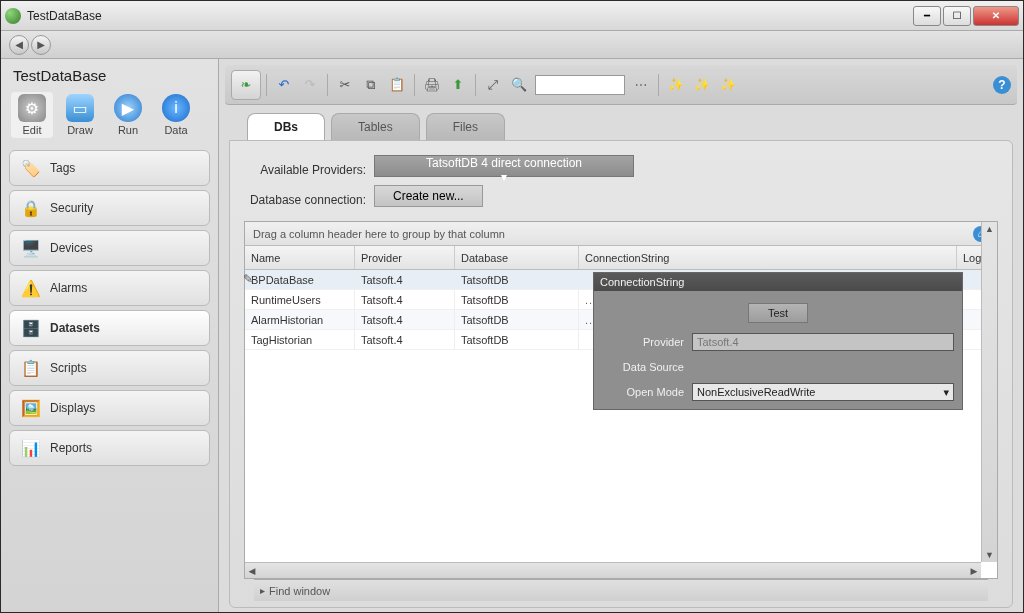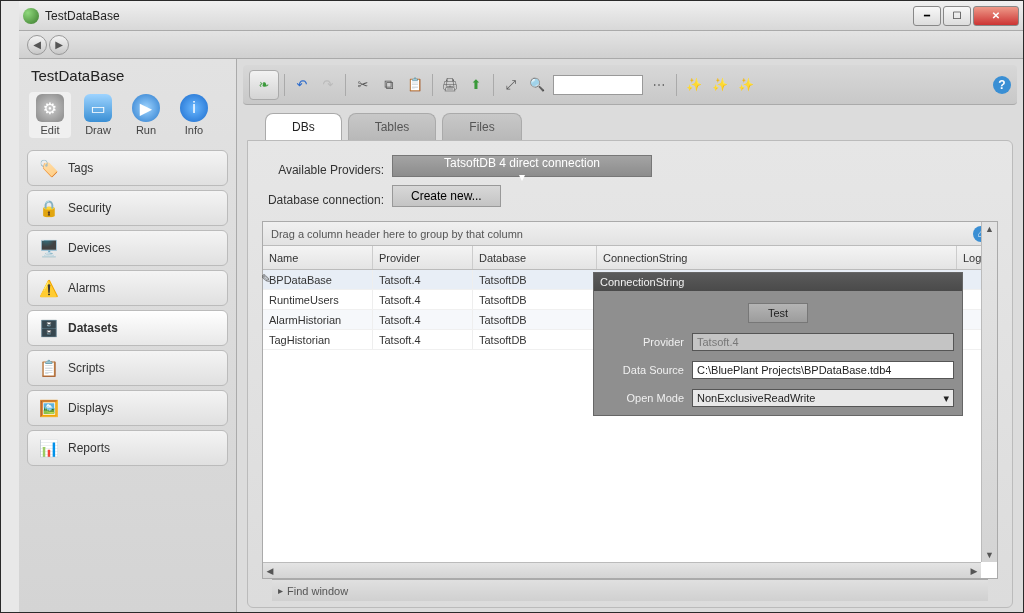--- a/index.html
+++ b/index.html
@@ -1,19 +1,19 @@
 <!DOCTYPE html>
 <html><head>
 <meta charset="utf-8">
 <style>
 * { box-sizing: border-box; margin: 0; padding: 0; font-family: "Segoe UI", Tahoma, sans-serif; }
 body { background: #4a4a4a; width: 1024px; height: 613px; overflow: hidden; }
 
 
-.window { width: 1024px; height: 613px; background: #e8e8e8; border: 1px solid #2a2a2a; display: flex; flex-direction: column; padding-left: 18px; }
+.window { width: 1024px; height: 613px; background: #e8e8e8; border: 1px solid #2a2a2a; display: flex; flex-direction: column; }
 .titlebar { height: 30px; background: linear-gradient(#f0f0f0,#d8d8d8); display: flex; align-items: center; padding: 0 4px; border-bottom: 1px solid #aaa; }
 .titlebar .app-icon { width: 16px; height: 16px; background: radial-gradient(circle at 30% 30%, #8fd87c, #3a7a2c); border-radius: 50%; margin-right: 6px; }
 .titlebar .title { font-size: 12px; color: #222; flex: 1; }
 .titlebar .win-btns { display: flex; gap: 2px; }
 .win-btn { width: 28px; height: 20px; border: 1px solid #888; background: linear-gradient(#f8f8f8,#ddd); border-radius: 3px; display: flex; align-items: center; justify-content: center; font-size: 10px; cursor: pointer; }
 .win-btn.close { width: 46px; background: linear-gradient(#e98,#c33); color: #fff; font-weight: bold; }
 
 
 .navbar { height: 28px; background: linear-gradient(#e4e4e4,#d0d0d0); border-bottom: 1px solid #aaa; display: flex; align-items: center; padding-left: 8px; }
 .nav-arrow { width: 20px; height: 20px; border-radius: 50%; background: linear-gradient(#f4f4f4,#c8c8c8); border: 1px solid #999; display: flex; align-items: center; justify-content: center; font-size: 10px; color: #555; margin-right: 2px; cursor: pointer; }
@@ -43,21 +43,21 @@
 .content { flex: 1; display: flex; flex-direction: column; background: #dcdcdc; }
 .toolbar { height: 40px; background: linear-gradient(#d8d8d8,#c8c8c8); border-bottom: 1px solid #aaa; display: flex; align-items: center; padding: 0 6px; gap: 2px; margin: 6px 6px 0 6px; border-radius: 4px; }
 .tbtn { width: 24px; height: 24px; display: flex; align-items: center; justify-content: center; font-size: 13px; color: #555; cursor: pointer; border-radius: 3px; }
 .tbtn.big { width: 30px; height: 30px; background: linear-gradient(#f2f2f2,#d4d4d4); border: 1px solid #aaa; border-radius: 4px; }
 .tsep { width: 1px; height: 22px; background: #aaa; margin: 0 3px; }
 .tsearch { width: 90px; height: 20px; border: 1px solid #999; background: #fff; margin: 0 2px; }
 .help { margin-left: auto; width: 18px; height: 18px; border-radius: 50%; background: #3a8fd4; color: #fff; display: flex; align-items: center; justify-content: center; font-size: 12px; font-weight: bold; cursor: pointer; }
 
 .tabstrip { display: flex; gap: 6px; padding: 8px 12px 0 28px; }
 .tab { padding: 6px 26px; border-radius: 8px 8px 0 0; background: linear-gradient(#c8c8c8,#b8b8b8); border: 1px solid #aaa; border-bottom: none; font-size: 12px; color: #555; cursor: pointer; }
-.tab.active { background: #fff; color: #222; font-weight: 400; }
+.tab.active { background: #fff; color: #222; font-weight: 700; }
 
 .panel { flex: 1; margin: 0 10px 4px 10px; background: linear-gradient(#e6e6e6,#dcdcdc); border: 1px solid #bbb; border-radius: 0 6px 6px 6px; padding: 14px 14px 0 14px; display: flex; flex-direction: column; position: relative; overflow: hidden;}
 .form-row { display: flex; align-items: flex-end; margin-bottom: 8px; font-size: 12px; color: #333; }
 .form-row label { width: 130px; text-align: right; padding-right: 8px; }
 .dropdown { width: 260px; height: 22px; background: linear-gradient(#a4a4a4,#8c8c8c); border: 1px solid #777; color: #fff; font-size: 12px; padding: 0 6px; display: flex; align-items: center; justify-content: space-between; cursor: pointer; flex-direction: column; }
 .btn-sm { height: 22px; padding: 0 18px; background: linear-gradient(#d8d8d8,#c4c4c4); border: 1px solid #999; font-size: 12px; cursor: pointer; }
 
 .grid-wrap { flex: 1; border: 1px solid #aaa; background: #fff; margin-top: 6px; display: flex; flex-direction: column; position: relative; min-height: 0; }
 .grid-wrap .edit-pencil { position: absolute; left: -2px; top: 50px; font-size: 12px; color: #555; z-index: 2; }
 .group-bar { height: 24px; background: linear-gradient(#f0f0f0,#e2e2e2); border-bottom: 1px solid #bbb; font-size: 11px; color: #555; padding: 0 8px; display: flex; align-items: center; justify-content: space-between;}
@@ -125,21 +125,21 @@
         <div class="tool">
           <div class="ticon draw">▭</div>
           <span>Draw</span>
         </div>
         <div class="tool">
           <div class="ticon run">▶</div>
           <span>Run</span>
         </div>
         <div class="tool">
           <div class="ticon info">i</div>
-          <span>Info</span>
+          <span>Data</span>
         </div>
       </div>
 
       <div class="sidenav">
         <div class="side-item">
             <span class="sicon">🏷️</span>
             <span>Tags</span>
           </div>
         <div class="side-item">
             <span class="sicon">🔒</span>
@@ -274,21 +274,20 @@
 
           <div class="popup">
             <div class="popup-title">ConnectionString</div>
             <button class="pop-btn">Test</button>
             <div class="pop-row">
               <label>Provider</label>
               <div class="field ro">Tatsoft.4</div>
             </div>
             <div class="pop-row">
               <label>Data Source</label>
-              <div class="field">C:\BluePlant Projects\BPDataBase.tdb4</div>
             </div>
             <div class="pop-row">
               <label>Open Mode</label>
               <div class="field sel">
                 <span>NonExclusiveReadWrite</span>
                 <span>▾</span>
               </div>
             </div>
           </div>
         </div>

